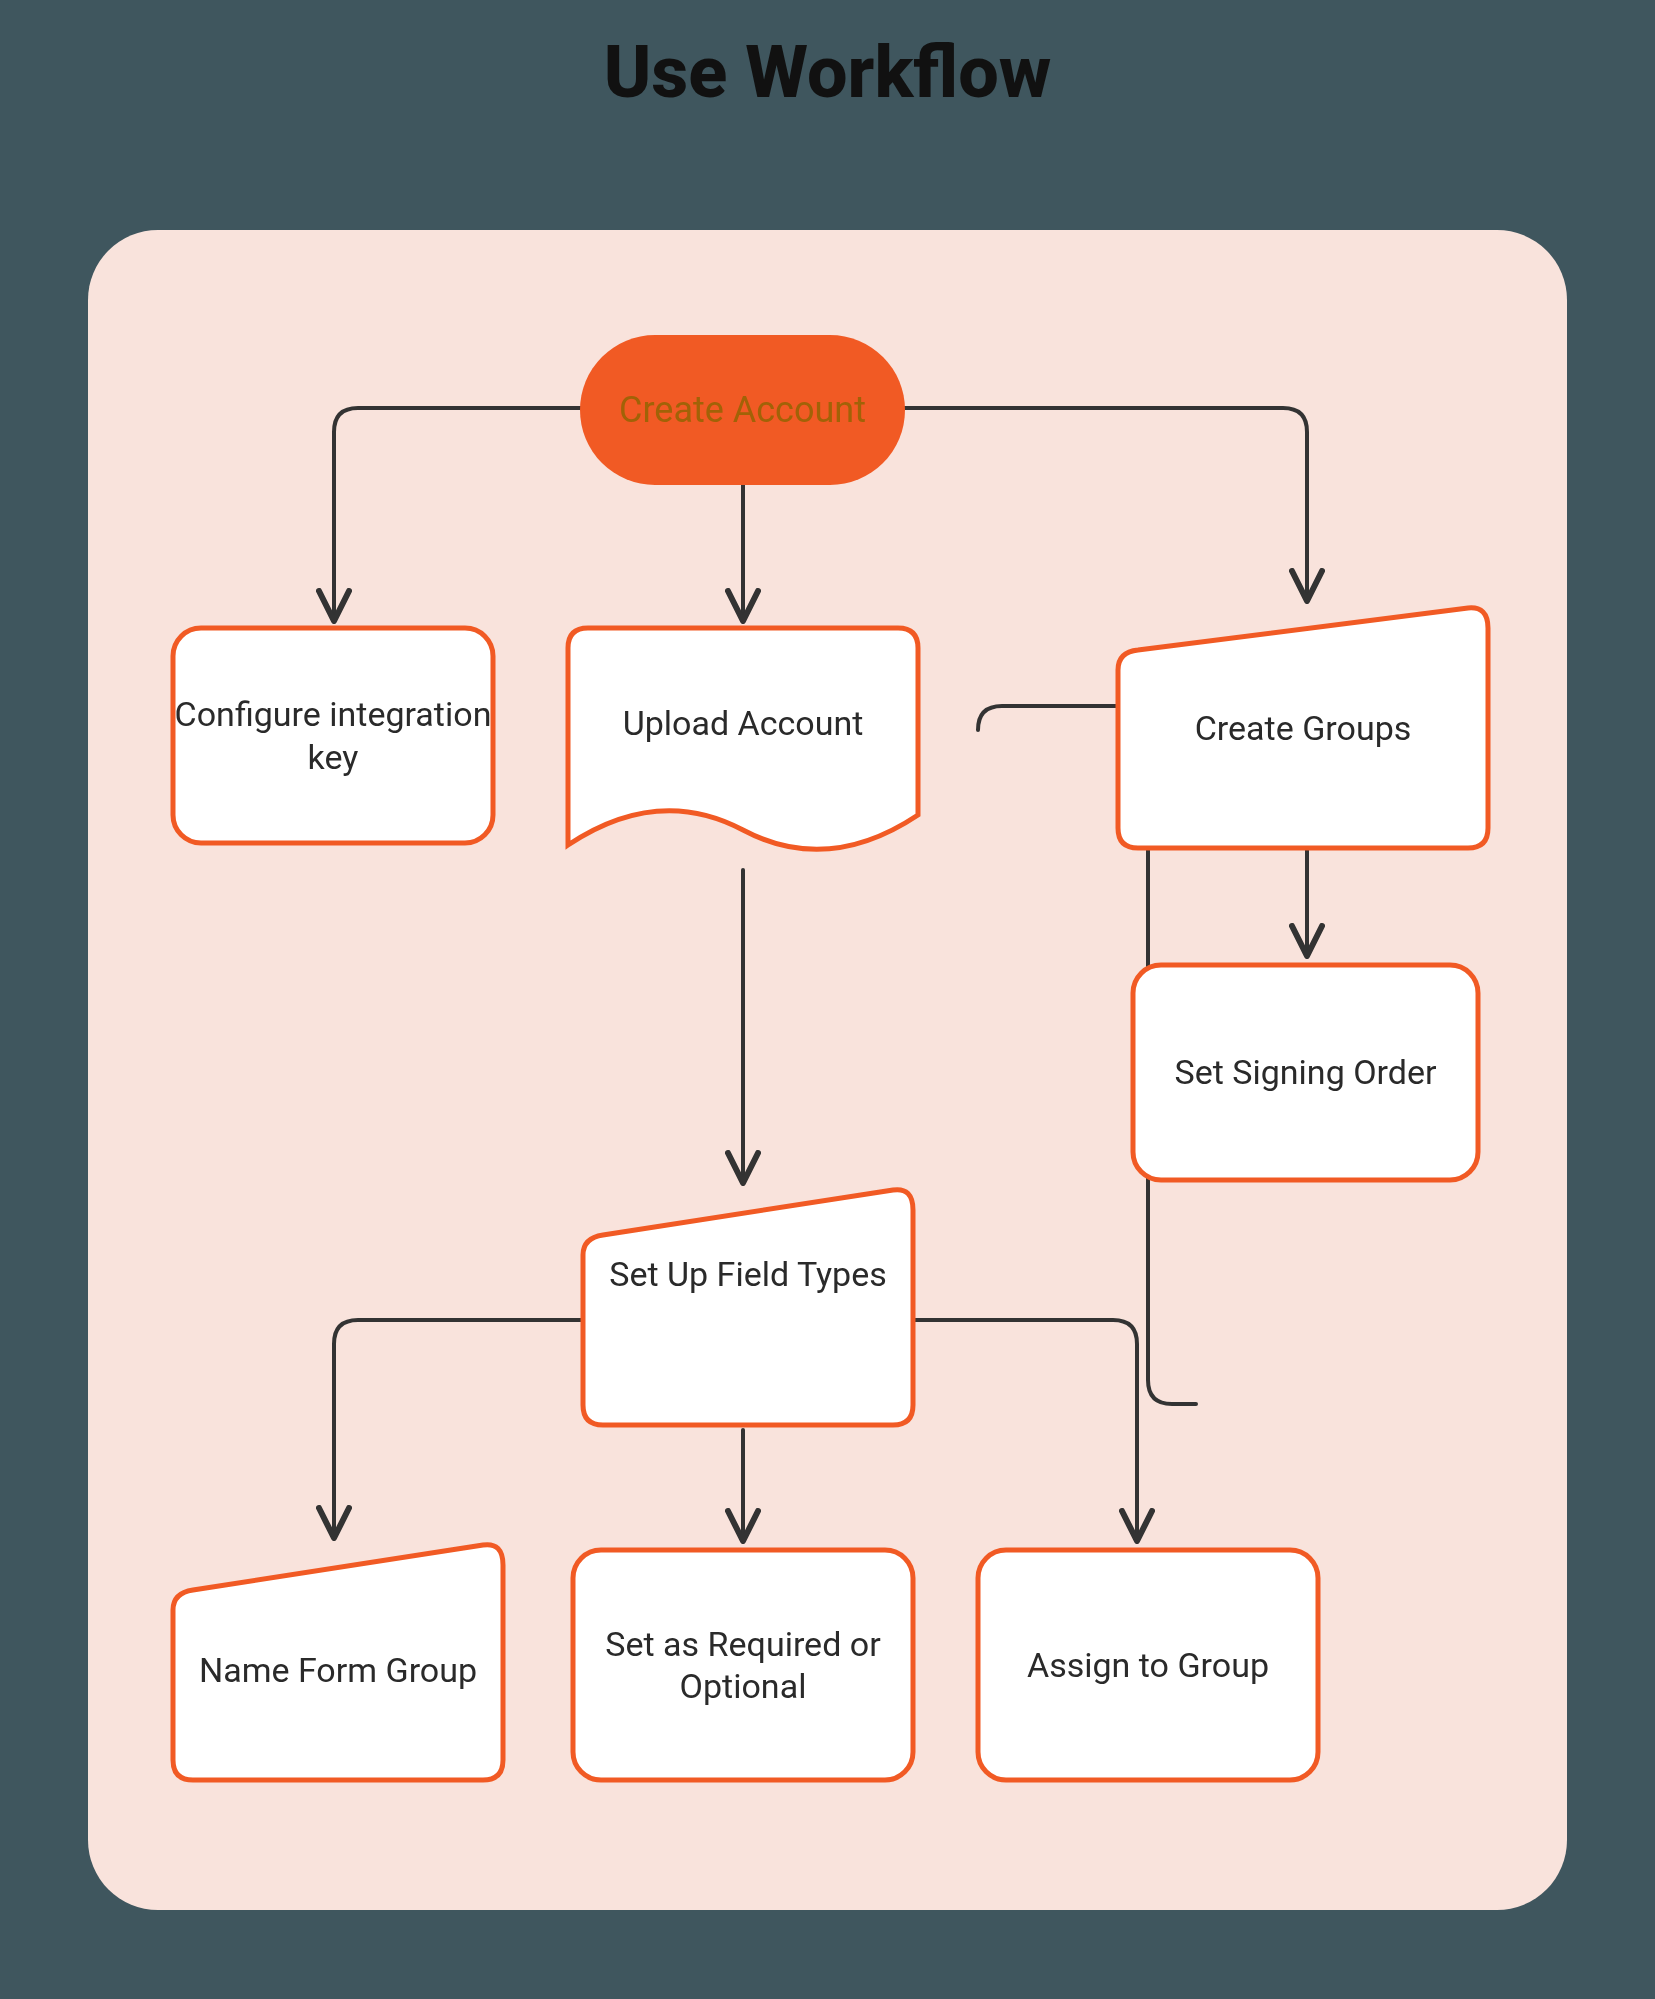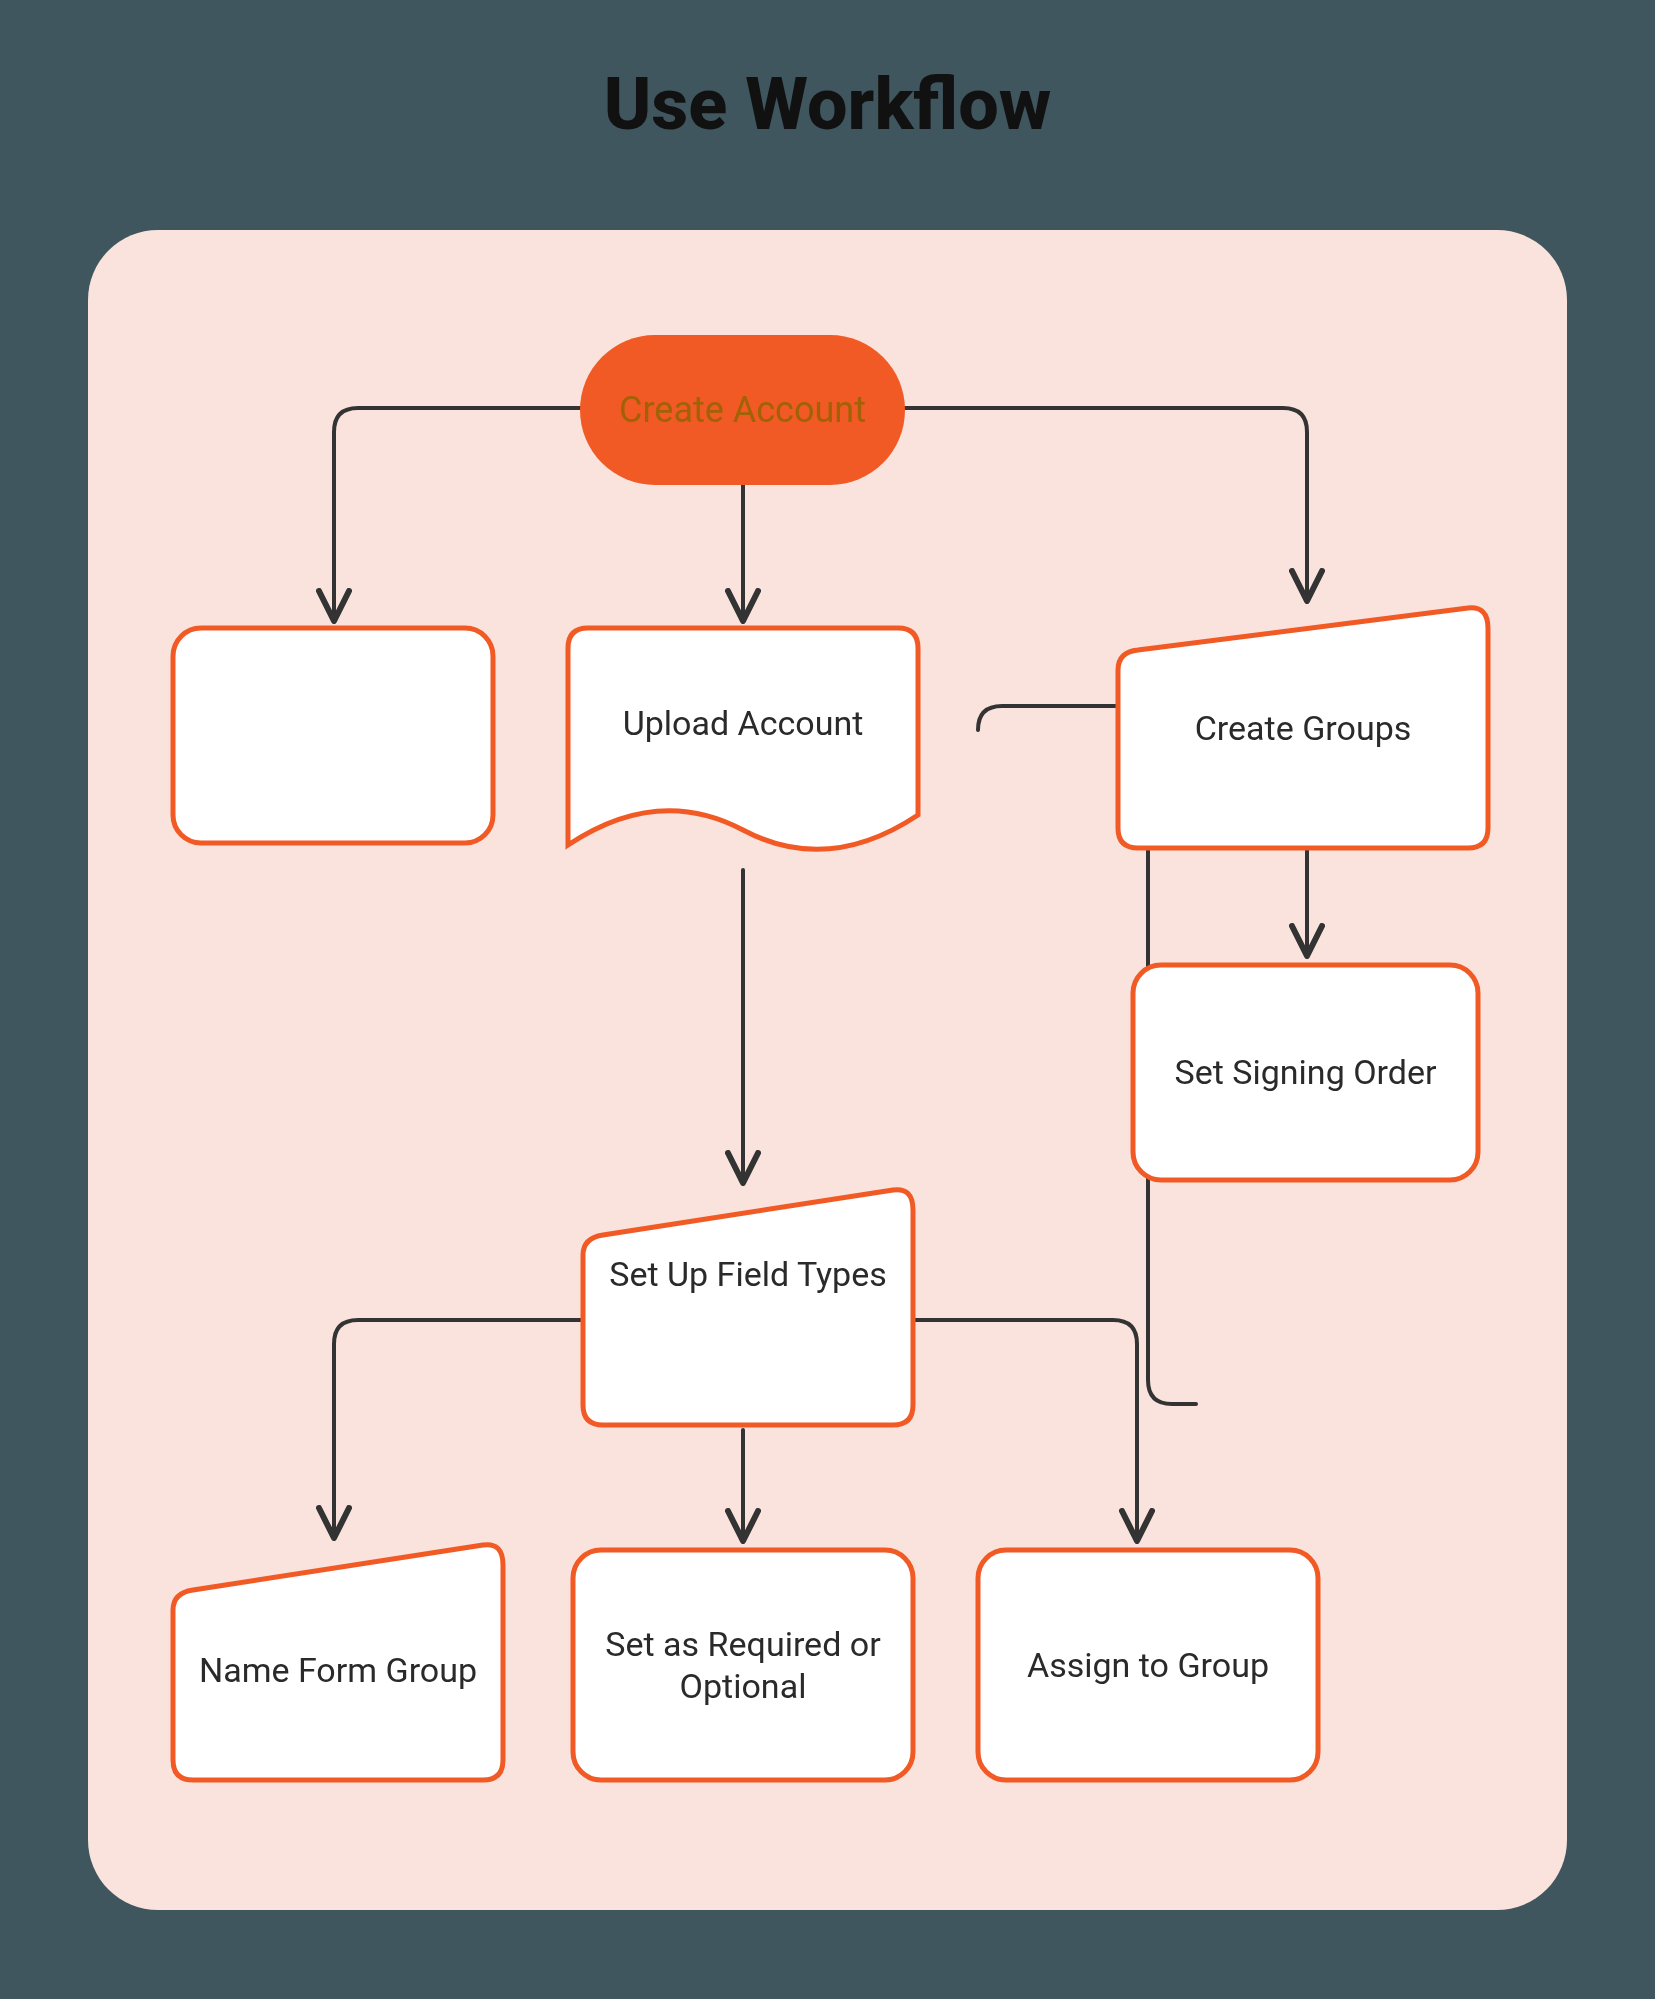--- a/index.html
+++ b/index.html
@@ -9,21 +9,20 @@
     height:1999px;
     font-family:-apple-system,BlinkMacSystemFont,"Segoe UI",Roboto,Helvetica,Arial,sans-serif;
     color:#2A2A2A;
   }
   .title{
     font-size:72px;
     font-weight:800;
     text-align:center;
     color:#111;
     padding-top:30px;
-    margin-top:32px;
   }
   .card{
     position:absolute;
     left:88px;
     top:230px;
     width:1479px;
     height:1680px;
     background:#F9E3DC;
     border-radius:70px;
   }
@@ -117,20 +116,21 @@
            V1380
            Q85 1363 105 1360 Z" fill="#fff" stroke="#F15A24" stroke-width="5"></path>
 
   <rect x="485" y="1320" width="340" height="230" rx="28" fill="#fff" stroke="#F15A24" stroke-width="5"></rect>
 
   <rect x="890" y="1320" width="340" height="230" rx="28" fill="#fff" stroke="#F15A24" stroke-width="5"></rect>
 </svg>
 
 <div class="node-label white" style="left:492px;top:105px;width:325px;height:150px;font-size:36px;">Create Account</div>
 
+<div class="node-label" style="left:85px;top:398px;width:320px;height:215px;">Configure integration key</div>
 
 <div class="node-label" style="left:480px;top:398px;width:350px;height:190px;">Upload Account</div>
 
 <div class="node-label" style="left:1045px;top:735px;width:345px;height:215px;">Set Signing Order</div>
 
 <div class="node-label" style="left:1030px;top:398px;width:370px;height:200px;">Create Groups</div>
 
 <div class="node-label" style="left:495px;top:944px;width:330px;height:200px;">Set Up Field Types</div>
 
 <div class="node-label" style="left:85px;top:1340px;width:330px;height:200px;">Name Form Group</div>

